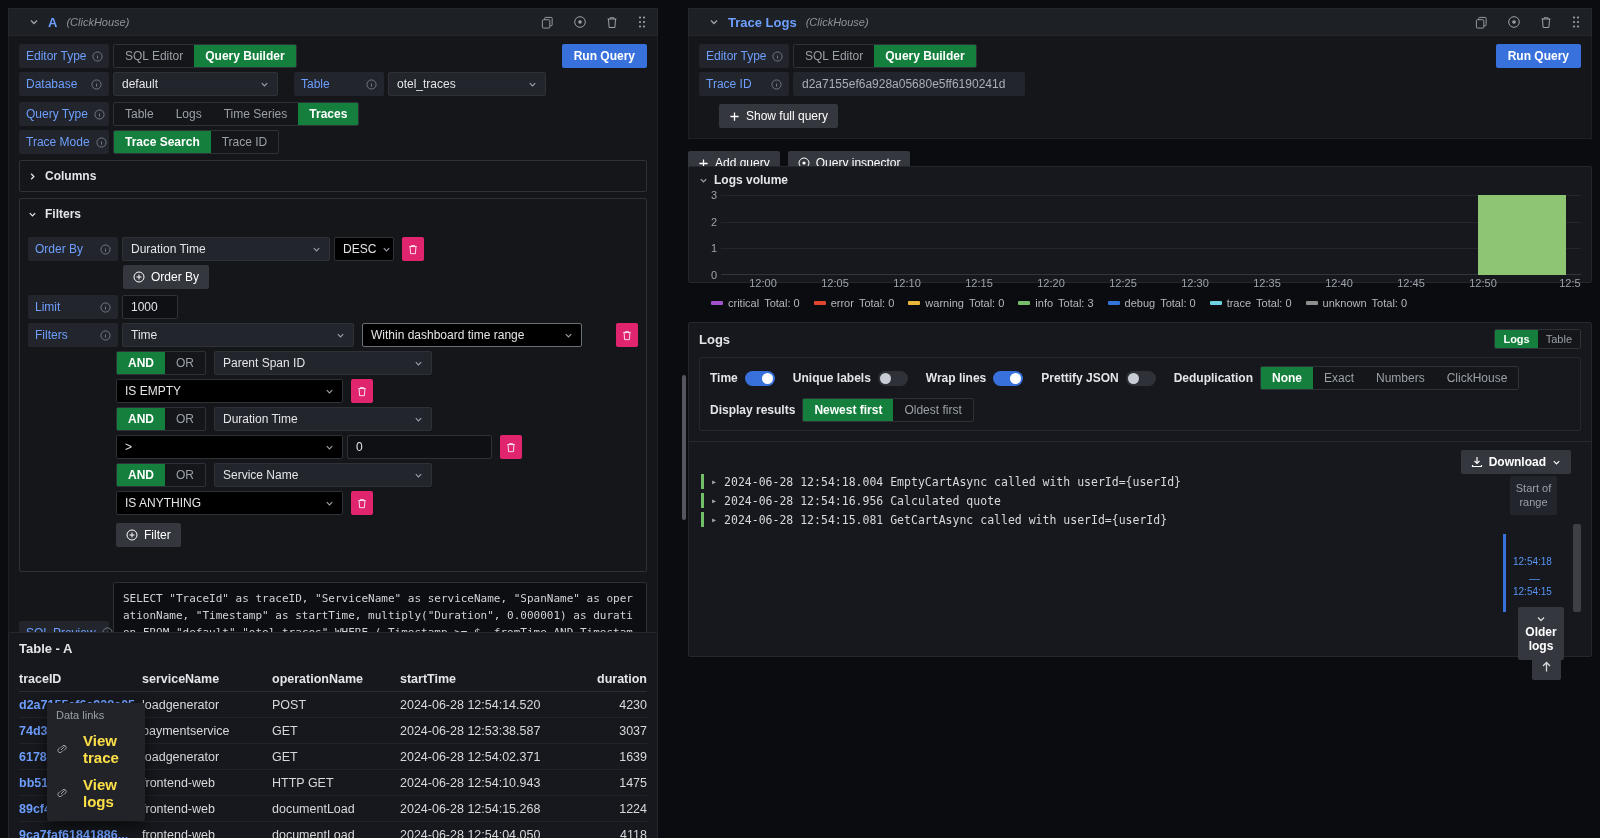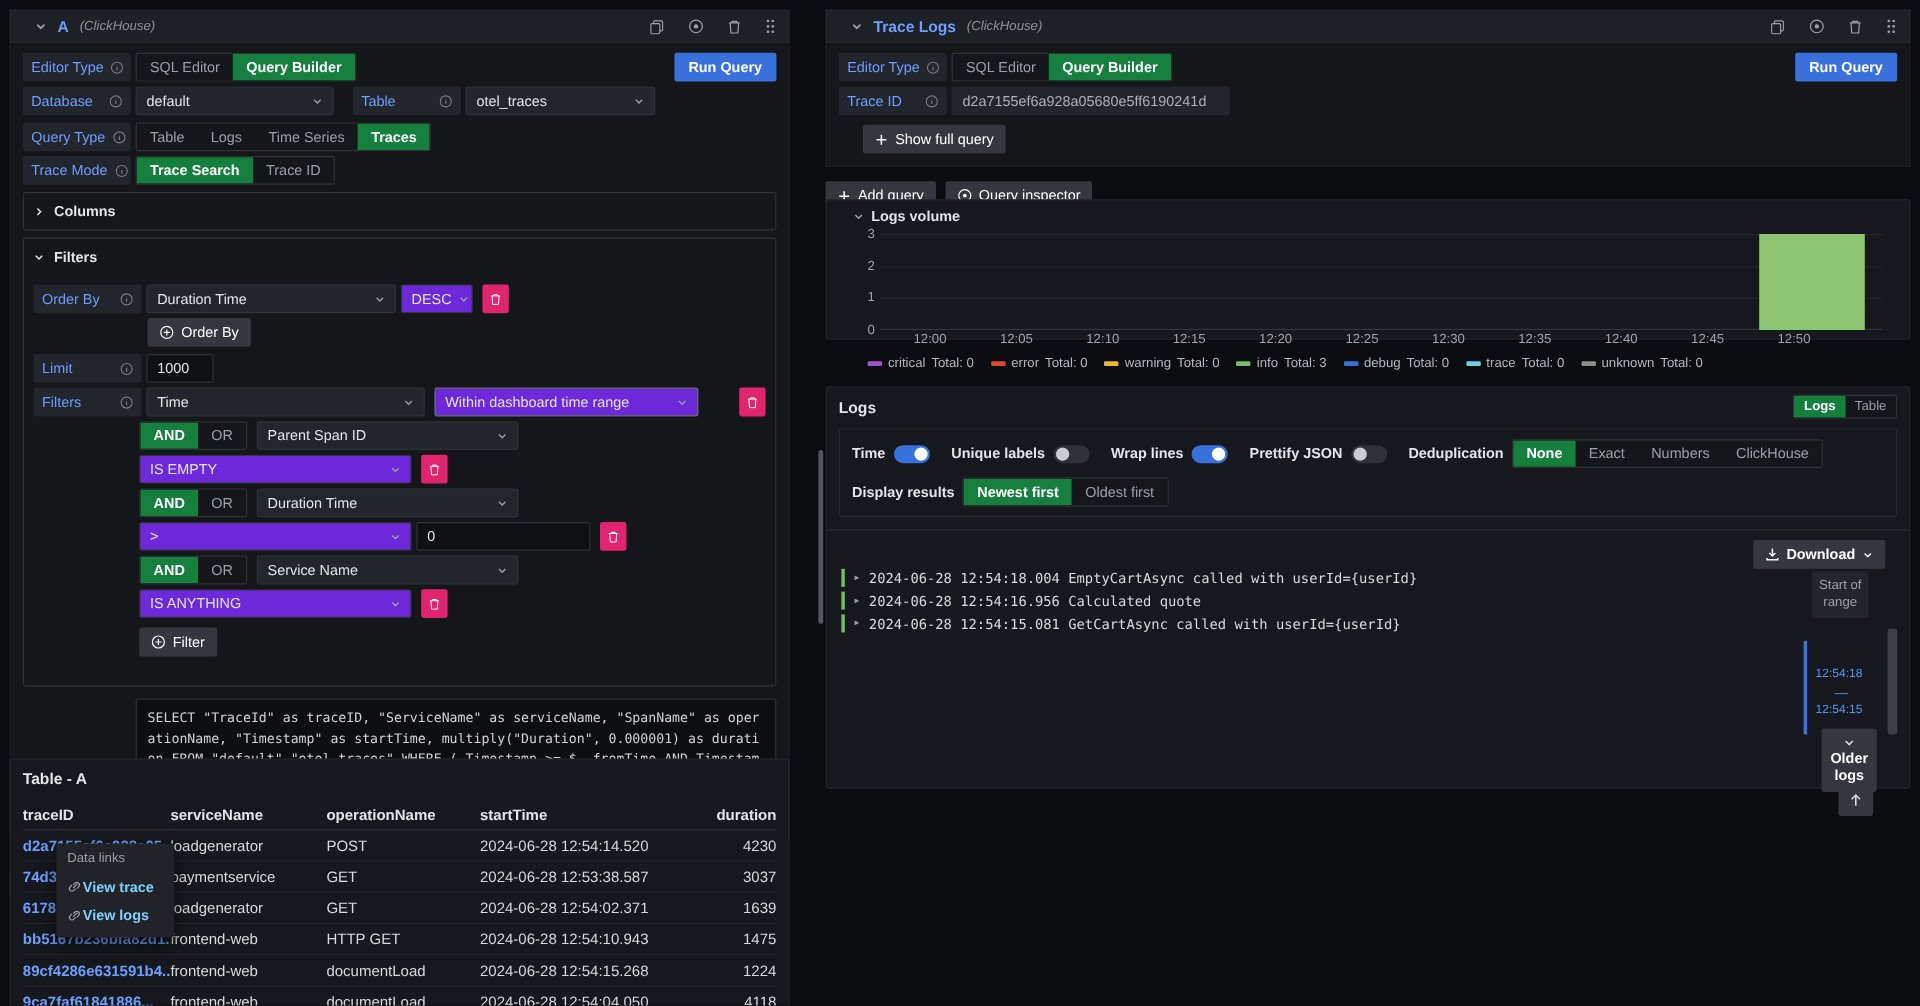--- a/index.html
+++ b/index.html
@@ -13,33 +13,33 @@
   .col-right{position:absolute;left:688px;top:8px;width:904px}
 
   
   .qhead{height:28px;background:#1d2126;border:1px solid #24272d;display:flex;align-items:center;gap:9px;padding:0 10px}
   .qhead .title{color:#6e9fff;font-weight:bold;font-size:13px}
   .qhead .engine{color:#8e9399;font-style:italic;font-size:11px}
   .qhead .spacer{flex:1}
   .qhead .hicon{color:#9da2a8;margin-left:10px;cursor:pointer}
   .qbody{background:#141619;border:1px solid #1d2024;border-top:none;padding:8px 10px 10px 10px;position:relative}
 
-  .frow{display:flex;align-items:flex-end;margin-bottom:4px}
+  .frow{display:flex;align-items:center;margin-bottom:4px}
   .lbl{background:#22252b;color:#6e9fff;height:24px;display:flex;align-items:center;gap:6px;padding:0 7px;width:90px;flex:none;border-radius:2px;font-size:12px}
   .lbl .txt{flex:1;white-space:nowrap}
   .infoi{color:#787f8a}
 
   .seg{display:inline-flex;align-items:stretch;height:24px;background:#141619;border:1px solid #2c3235;border-radius:2px;overflow:hidden}
   .seg .opt{display:flex;align-items:center;padding:0 11px;color:#9aa0a8;cursor:pointer;white-space:nowrap;font-size:12px}
   .seg .opt.sel{background:#15803d;color:#fff;font-weight:bold}
   .seg.small{height:20px}
   .seg.small .opt{padding:0 8px;font-size:11px}
 
   .select{height:24px;background:#22252b;border:1px solid #2c3235;border-radius:2px;display:flex;align-items:center;justify-content:space-between;gap:6px;padding:0 8px;color:#e3e5e8;cursor:pointer;white-space:nowrap}
-  .select.dark{background:#6d28d9}
+  .select.dark{background:#000000}
   .select.focus{border-color:#6b7077}
   .select .chev{color:#9aa0a8}
   .input{height:24px;background:#0e1013;border:1px solid #2c3235;border-radius:2px;display:flex;align-items:center;padding:0 8px;color:#e3e5e8}
 
   .btn-primary{height:24px;background:#3871dc;color:#fff;border-radius:2px;display:inline-flex;align-items:center;padding:0 12px;font-weight:bold;cursor:pointer}
   .btn-sec{height:24px;background:#34373e;color:#fff;border-radius:2px;display:inline-flex;align-items:center;gap:6px;padding:0 10px;cursor:pointer;white-space:nowrap}
   .btn-del{width:22px;height:24px;background:#e0246e;border-radius:2px;display:inline-flex;align-items:center;justify-content:center;color:#fff;cursor:pointer;flex:none}
 
   .cbox{border:1px solid #2c3235;border-radius:2px;padding:6px 8px;margin:6px 0}
   .cbox .chead{display:flex;align-items:center;gap:8px;color:#e3e5e8;font-weight:bold;cursor:pointer;padding:2px 0}
@@ -55,29 +55,29 @@
   .trow.head{font-weight:bold;color:#e3e5e8;border-bottom:1px solid #2a2d33}
   .c-trace{width:123px;flex:none;overflow:hidden;white-space:nowrap}
   .c-svc{width:130px;flex:none}
   .c-op{width:128px;flex:none}
   .c-start{width:168px;flex:none}
   .c-dur{flex:1;text-align:right}
   .tlink{color:#6e9fff;font-weight:bold;cursor:pointer}
 
   .dlinks{position:absolute;left:38px;top:70px;width:98px;background:#212329;border-radius:2px;box-shadow:0 6px 14px rgba(0,0,0,.6);padding:6px 9px;z-index:5}
   .dlinks .dtitle{color:#9aa0a8;font-size:11px;margin-bottom:6px}
-  .dlinks .ditem{display:flex;align-items:center;gap:1px;color:#7dd3fc;font-weight:bold;font-size:12px;padding:5px 0;cursor:pointer}
+  .dlinks .ditem{display:flex;align-items:center;gap:15px;color:#fde047;font-weight:bold;font-size:15px;padding:5px 0;cursor:pointer}
   .dlinks .ditem .icon{color:#9aa0a8}
 
   
   .rt .qbody{padding:8px 10px 6px 10px}
   .traceid-box{height:24px;background:#22252b;border-radius:2px;display:flex;align-items:center;padding:0 9px;color:#aab0b8;width:232px}
 
   
-  .lv{position:absolute;left:0;top:158px;width:904px;height:117px;padding:6px 22px}
+  .lv{position:absolute;left:0;top:158px;width:904px;height:117px;padding:6px 10px}
   .lv .lvhead{display:flex;align-items:center;gap:6px;font-size:12px;font-weight:bold;color:#e3e5e8}
   .chartwrap{display:flex;margin-top:8px}
   .yaxis{width:22px;flex:none;position:relative;height:80px}
   .yaxis .yt{position:absolute;right:4px;transform:translateY(-50%);color:#9da2ab;font-size:11px}
   .plot{position:relative;flex:1;height:80px;overflow:hidden}
   .gline{position:absolute;left:0;right:0;height:1px;background:rgba(204,204,220,.08)}
   .gline.base{background:rgba(204,204,220,.16)}
   .bar{position:absolute;background:#8dc573;top:0;bottom:0;right:15px;width:88px}
   .xaxis{position:relative;height:16px;margin-left:22px;overflow:hidden}
   .xt{position:absolute;top:2px;transform:translateX(-50%);color:#9da2ab;font-size:11px;white-space:nowrap}

